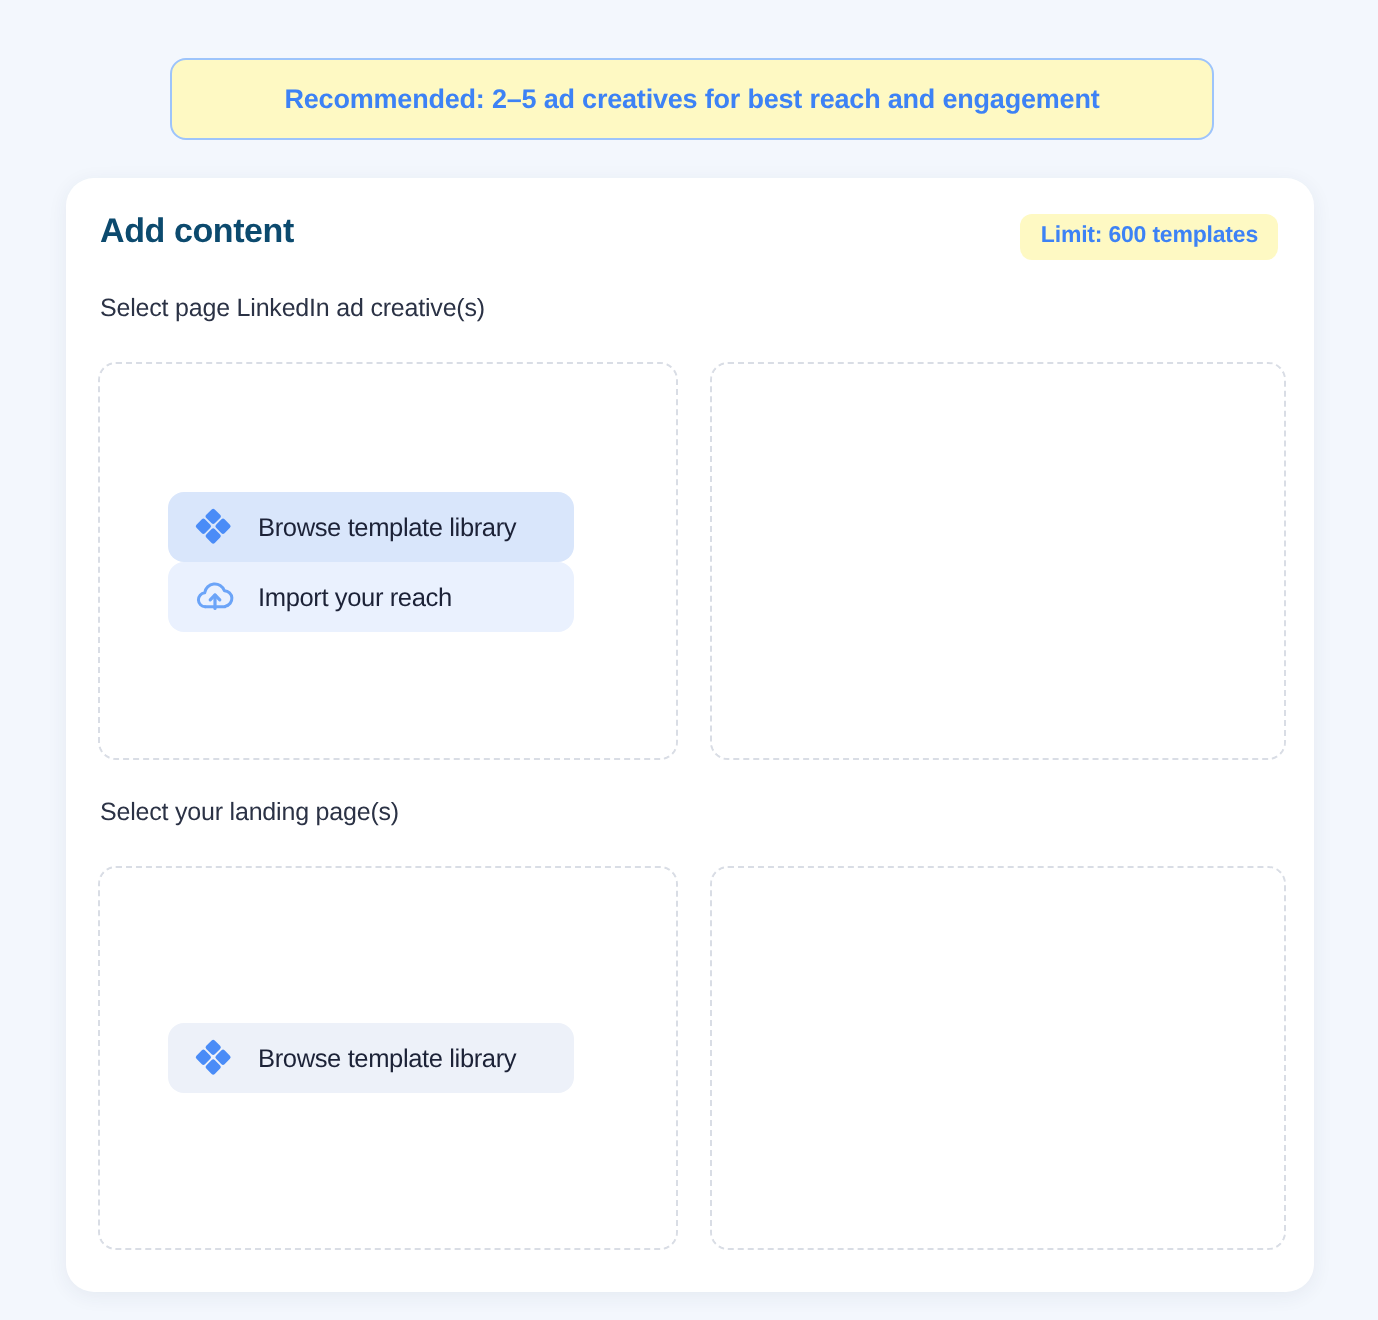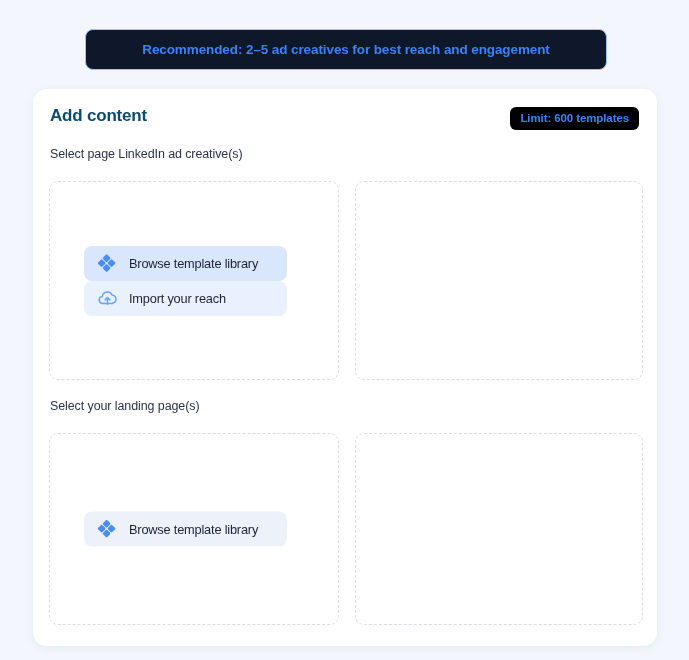--- a/index.html
+++ b/index.html
@@ -16,21 +16,21 @@
     overflow: hidden;
   }
 
   
   .banner {
     position: absolute;
     left: 85px;
     top: 29px;
     width: 522px;
     height: 41px;
-    background: #0f172a;
+    background: #fef9c3;
     border: 1px solid #9dc4fb;
     border-radius: 8px;
     display: flex;
     align-items: center;
     justify-content: center;
   }
   .banner-text {
     font-size: 13.5px;
     font-weight: bold;
     color: #3d82f5;
@@ -62,21 +62,21 @@
     top: 17px;
     font-size: 17px;
     font-weight: bold;
     color: #0c4a6e;
     letter-spacing: -0.2px;
   }
   .limit-badge {
     position: absolute;
     right: 18px;
     top: 18px;
-    background: #000000;
+    background: #fef9c3;
     color: #3d82f5;
     font-size: 11.5px;
     font-weight: bold;
     padding: 5px 10px 6px 10px;
     border-radius: 6px;
     letter-spacing: -0.1px;
   }
 
   .section-label {
     position: absolute;

